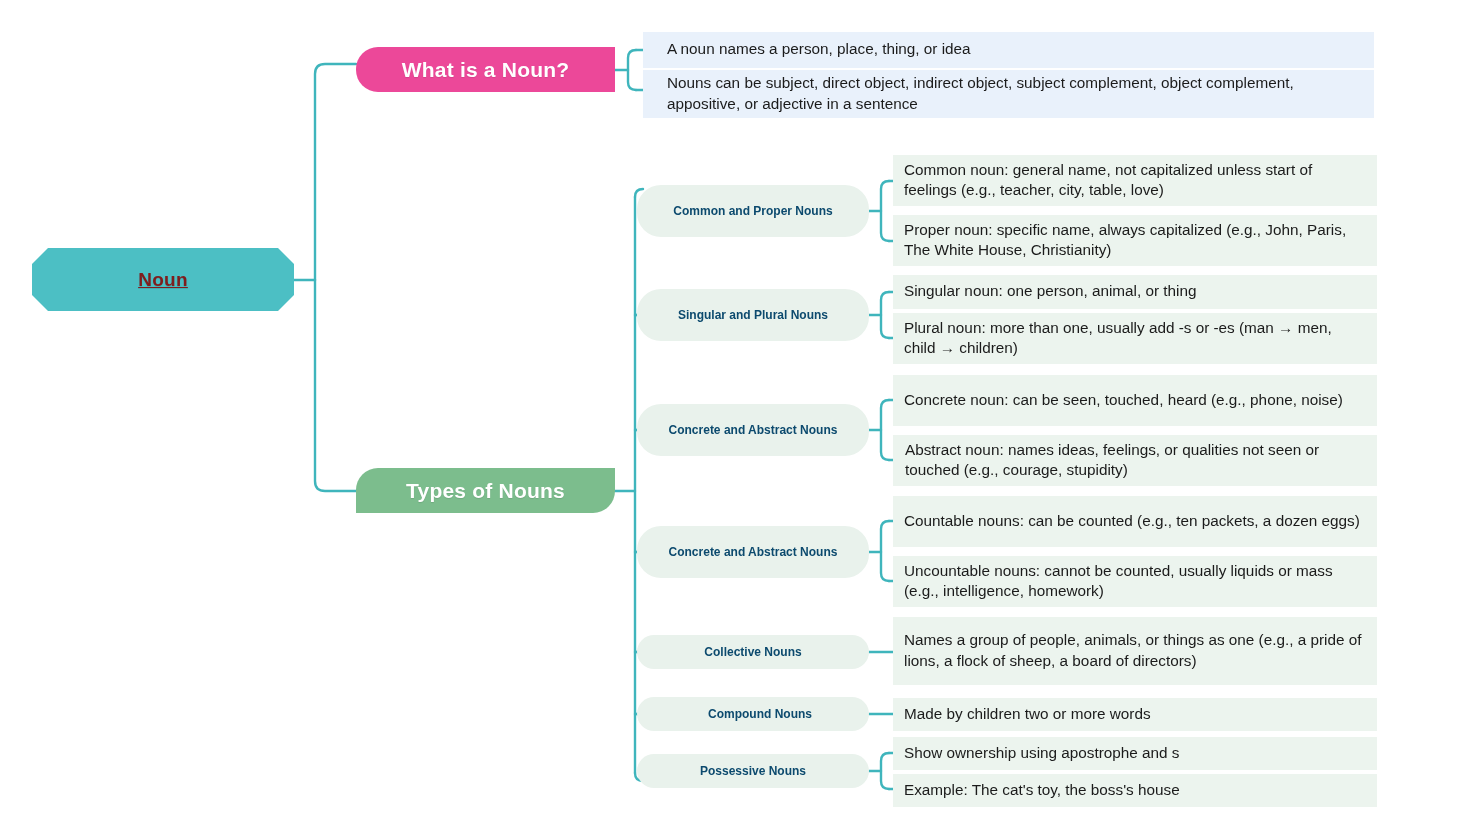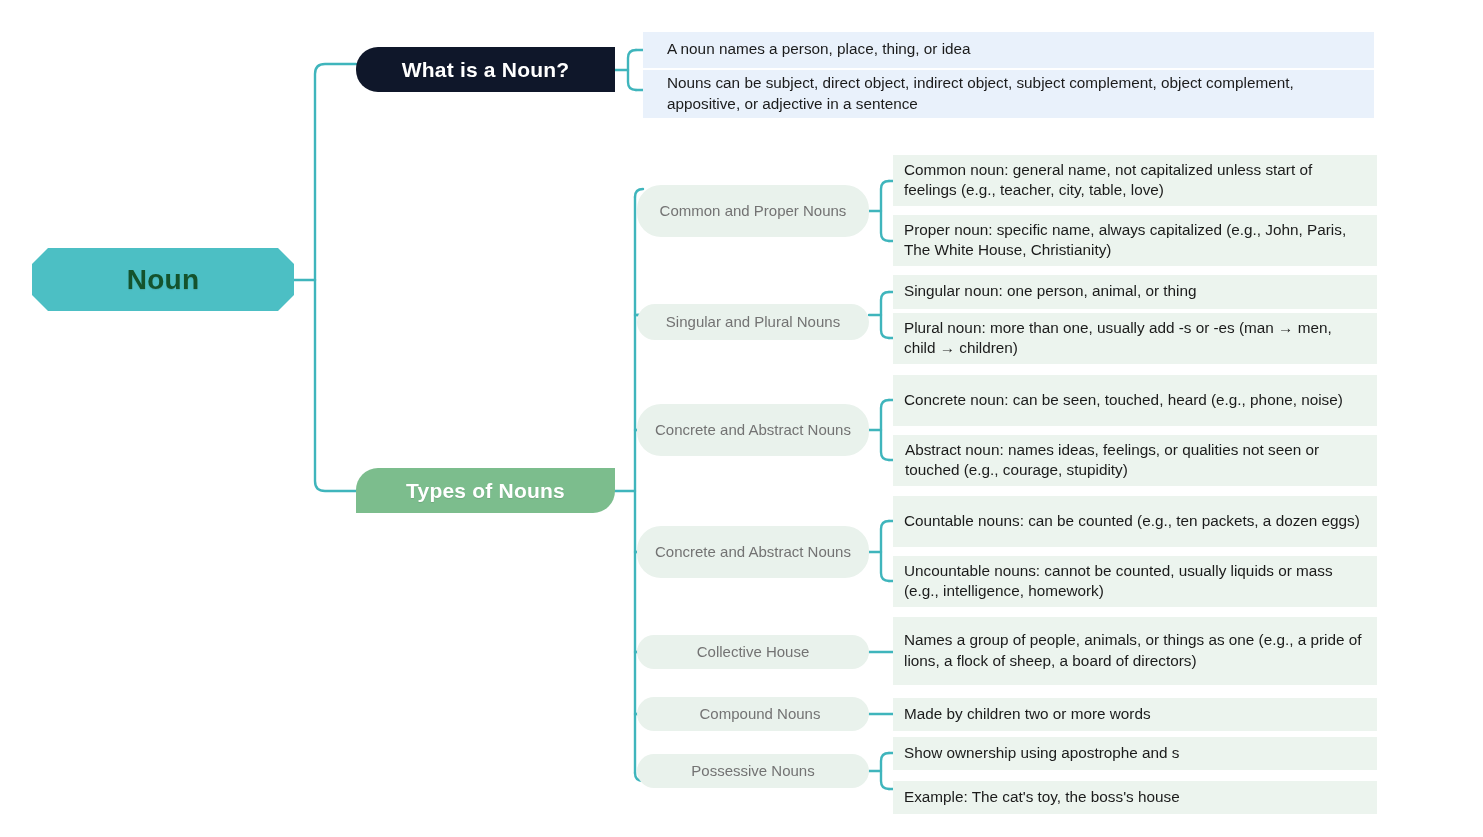--- a/index.html
+++ b/index.html
@@ -29,46 +29,47 @@
     left: 32px; top: 248px;
     width: 262px; height: 63px;
     background: #4cbfc4;
     display: flex;
     align-items: center;
     justify-content: center;
     clip-path: polygon(16px 0, calc(100% - 16px) 0, 100% 16px, 100% calc(100% - 16px),
                        calc(100% - 16px) 100%, 16px 100%, 0 calc(100% - 16px), 0 16px);
   }
   .root-node .label {
-    color: #14532d;
-    font-size: 28px;
+    color: #7f1d1d;
+    font-size: 19px;
     font-weight: bold;
     letter-spacing: .3px;
     text-shadow: 0 1px 1px rgba(0,0,0,.10);
+    text-decoration: underline;
   }
 
   
   .l1-node {
     position: absolute;
     display: flex;
     align-items: center;
     justify-content: center;
     text-align: center;
   }
   .l1-node .label {
     color: #ffffff;
     font-size: 21px;
     font-weight: bold;
     letter-spacing: .2px;
     text-shadow: 0 1px 1px rgba(0,0,0,.10);
   }
   #node-what-is-a-noun {
     left: 356px; top: 47px;
     width: 259px; height: 45px;
-    background: #0f172a;
+    background: #ec4899;
     border-radius: 22px 0 0 22px;
   }
   #node-types-of-nouns {
     left: 356px; top: 468px;
     width: 259px; height: 45px;
     background: #7cbd8d;
     border-radius: 22px 0 22px 0;
   }
 
   
@@ -78,23 +79,23 @@
     width: 232px;
     background: #e9f2ec;
     border-radius: 24px;
     display: flex;
     align-items: center;
     justify-content: center;
     text-align: center;
     padding: 4px 14px;
   }
   .l2-node .label {
-    color: #737373;
-    font-size: 15px;
-    font-weight: normal;
+    color: #0c4a6e;
+    font-size: 12px;
+    font-weight: bold;
     line-height: 1.35;
   }
 
   
   .l3-box {
     position: absolute;
     display: flex;
     align-items: center;
     padding: 7px 11px 8px 11px;
   }
@@ -193,21 +194,21 @@
   <div class="l2-node" style="top:185px; height:52px;">
     <span class="label">Common and Proper Nouns</span>
   </div>
   <div class="l3-box mint" style="left:893px; top:155px; width:484px; height:51px;">
     <span class="label">Common noun: general name, not capitalized unless start of feelings (e.g., teacher, city, table, love)</span>
   </div>
   <div class="l3-box mint" style="left:893px; top:215px; width:484px; height:51px;">
     <span class="label">Proper noun: specific name, always capitalized (e.g., John, Paris, The White House, Christianity)</span>
   </div>
 
-  <div class="l2-node" style="top:289px; height:36px;margin-top:15px;">
+  <div class="l2-node" style="top:289px; height:52px;">
     <span class="label">Singular and Plural Nouns</span>
   </div>
   <div class="l3-box mint" style="left:893px; top:275px; width:484px; height:34px;">
     <span class="label">Singular noun: one person, animal, or thing</span>
   </div>
   <div class="l3-box mint" style="left:893px; top:313px; width:484px; height:51px;">
     <span class="label">Plural noun: more than one, usually add -s or -es (man → men, child → children)</span>
   </div>
 
   <div class="l2-node" style="top:404px; height:52px;">
@@ -224,36 +225,36 @@
     <span class="label">Concrete and Abstract Nouns</span>
   </div>
   <div class="l3-box mint" style="left:893px; top:496px; width:484px; height:51px;">
     <span class="label">Countable nouns: can be counted (e.g., ten packets, a dozen eggs)</span>
   </div>
   <div class="l3-box mint" style="left:893px; top:556px; width:484px; height:51px;">
     <span class="label">Uncountable nouns: cannot be counted, usually liquids or mass (e.g., intelligence, homework)</span>
   </div>
 
   <div class="l2-node" style="top:635px; height:34px;">
-    <span class="label">Collective House</span>
+    <span class="label">Collective Nouns</span>
   </div>
   <div class="l3-box mint" style="left:893px; top:617px; width:484px; height:68px;">
     <span class="label">Names a group of people, animals, or things as one (e.g., a pride of lions, a flock of sheep, a board of directors)</span>
   </div>
 
   <div class="l2-node" style="top:697px; height:34px;padding-left:28px;">
     <span class="label">Compound Nouns</span>
   </div>
   <div class="l3-box mint" style="left:893px; top:698px; width:484px; height:33px;">
     <span class="label">Made by children two or more words</span>
   </div>
 
   <div class="l2-node" style="top:754px; height:34px;">
     <span class="label">Possessive Nouns</span>
   </div>
   <div class="l3-box mint" style="left:893px; top:737px; width:484px; height:33px;">
     <span class="label">Show ownership using apostrophe and s</span>
   </div>
-  <div class="l3-box mint" style="left:893px; top:774px; width:484px; height:33px;margin-top:7px;">
+  <div class="l3-box mint" style="left:893px; top:774px; width:484px; height:33px;">
     <span class="label">Example: The cat's toy, the boss's house</span>
   </div>
 
 </div>
 
 </body></html>

